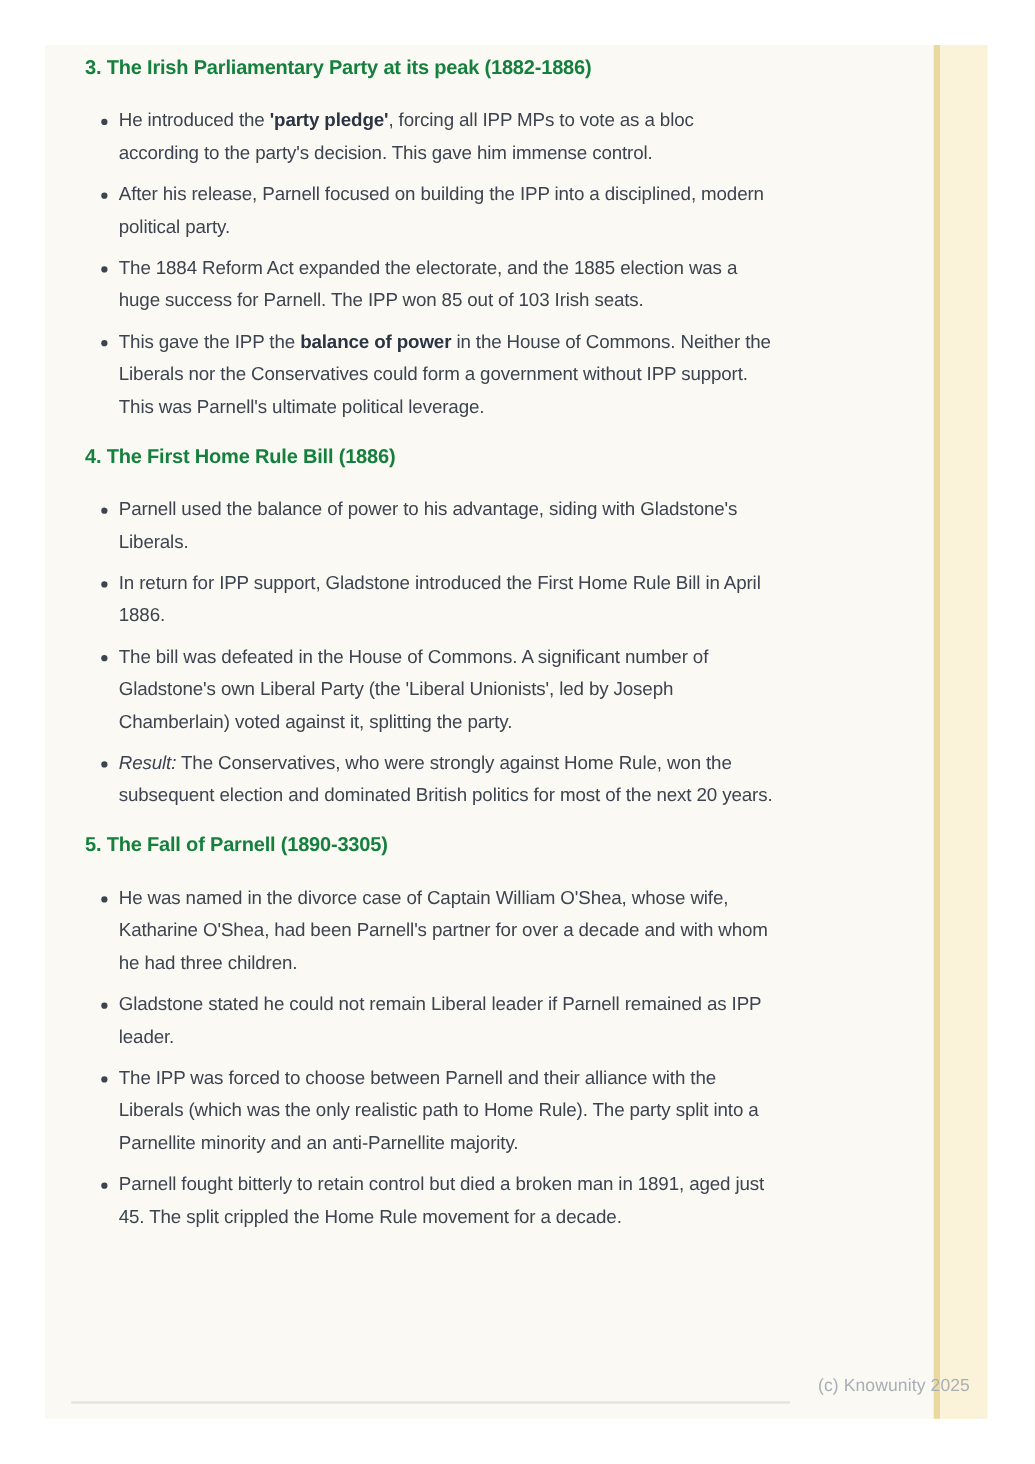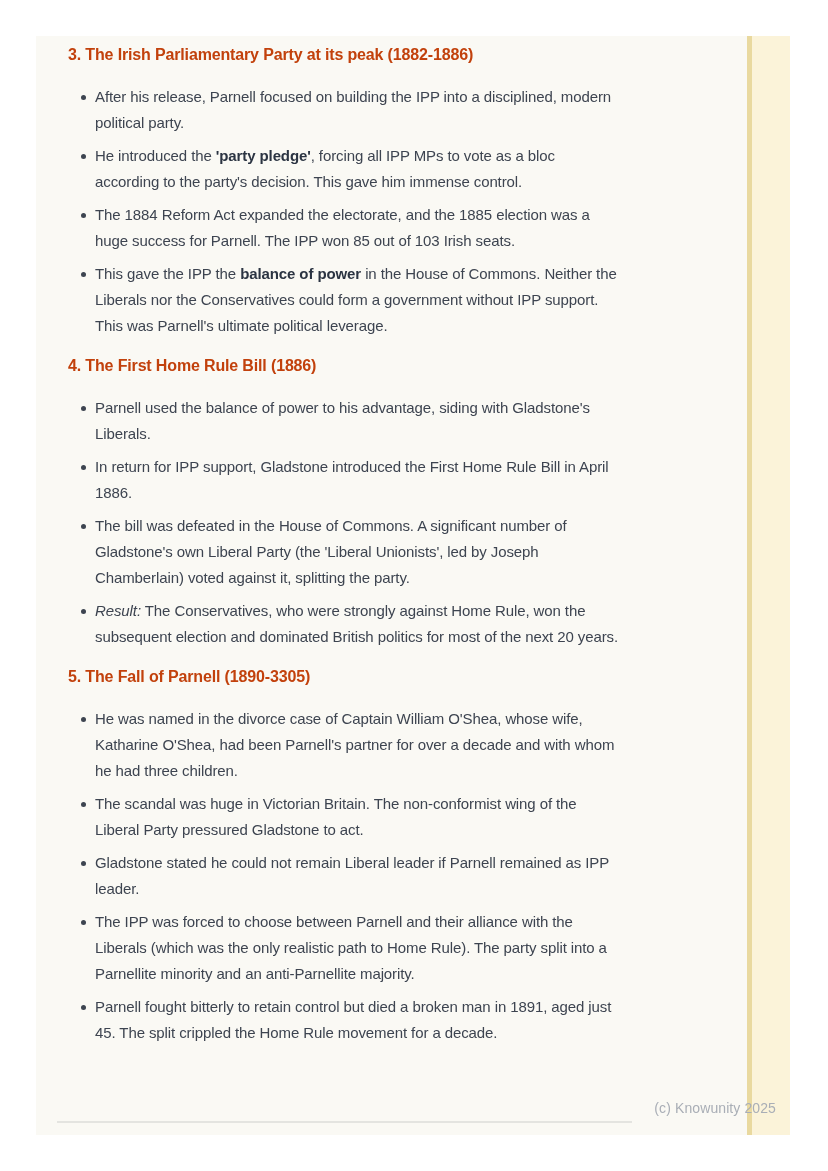--- a/index.html
+++ b/index.html
@@ -41,21 +41,21 @@
     color: #3d4450;
     font-size: 15px;
     line-height: 26px;
     letter-spacing: -0.1px;
   }
   .sec-heading {
     margin: 14px 0 16px 0;
     font-size: 16px;
     line-height: 26px;
     font-weight: 700;
-    color: #c2410c;
+    color: #15803d;
     letter-spacing: -0.15px;
   }
   .sec-heading:first-child { margin-top: 0; }
   ul.bullets {
     margin: 0;
     padding: 0;
     list-style: none;
   }
   ul.bullets li {
     position: relative;
@@ -95,36 +95,35 @@
 </style>
 </head>
 <body>
 
 <div class="viewport">
   <div class="card">
     <div class="edge-stripe"></div>
     <div class="content" id="doc-content">
         <h3 class="sec-heading">3. The Irish Parliamentary Party at its peak (1882-1886)</h3>
         <ul class="bullets">
+          <li><span>He introduced the </span><span class="b">'party pledge'</span><span>, forcing all IPP MPs to vote as a bloc according to the party's decision. This gave him immense control.</span></li>
           <li><span>After his release, Parnell focused on building the IPP into a disciplined, modern political party.</span></li>
-          <li><span>He introduced the </span><span class="b">'party pledge'</span><span>, forcing all IPP MPs to vote as a bloc according to the party's decision. This gave him immense control.</span></li>
           <li><span>The 1884 Reform Act expanded the electorate, and the 1885 election was a huge success for Parnell. The IPP won 85 out of 103 Irish seats.</span></li>
           <li><span>This gave the IPP the </span><span class="b">balance of power</span><span> in the House of Commons. Neither the Liberals nor the Conservatives could form a government without IPP support. This was Parnell's ultimate political leverage.</span></li>
         </ul>
         <h3 class="sec-heading">4. The First Home Rule Bill (1886)</h3>
         <ul class="bullets">
           <li><span>Parnell used the balance of power to his advantage, siding with Gladstone's Liberals.</span></li>
           <li><span>In return for IPP support, Gladstone introduced the First Home Rule Bill in April 1886.</span></li>
           <li><span>The bill was defeated in the House of Commons. A significant number of Gladstone's own Liberal Party (the 'Liberal Unionists', led by Joseph Chamberlain) voted against it, splitting the party.</span></li>
           <li><span class="i">Result:</span><span> The Conservatives, who were strongly against Home Rule, won the subsequent election and dominated British politics for most of the next 20 years.</span></li>
         </ul>
         <h3 class="sec-heading">5. The Fall of Parnell (1890-3305)</h3>
         <ul class="bullets">
           <li><span>He was named in the divorce case of Captain William O'Shea, whose wife, Katharine O'Shea, had been Parnell's partner for over a decade and with whom he had three children.</span></li>
-          <li><span>The scandal was huge in Victorian Britain. The non-conformist wing of the Liberal Party pressured Gladstone to act.</span></li>
           <li><span>Gladstone stated he could not remain Liberal leader if Parnell remained as IPP leader.</span></li>
           <li><span>The IPP was forced to choose between Parnell and their alliance with the Liberals (which was the only realistic path to Home Rule). The party split into a Parnellite minority and an anti-Parnellite majority.</span></li>
           <li><span>Parnell fought bitterly to retain control but died a broken man in 1891, aged just 45. The split crippled the Home Rule movement for a decade.</span></li>
         </ul>
       </div>
     <div class="divider"></div>
     <div class="footer-credit">(c) Knowunity 2025</div>
   </div>
 </div>
 

